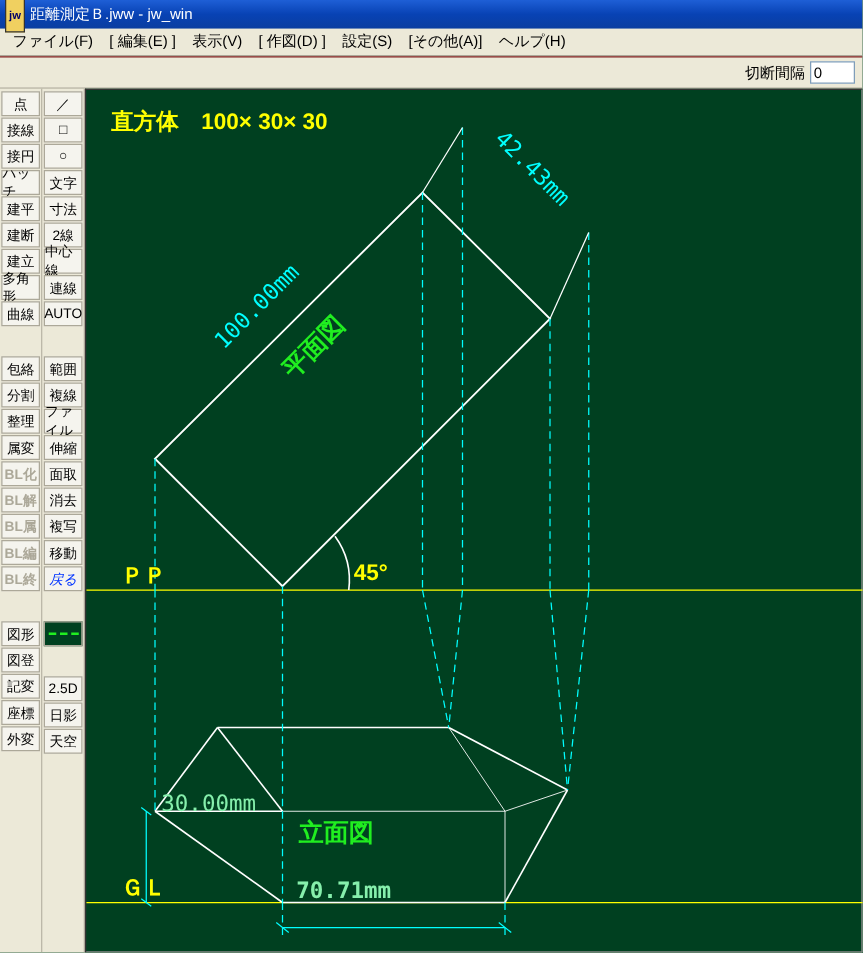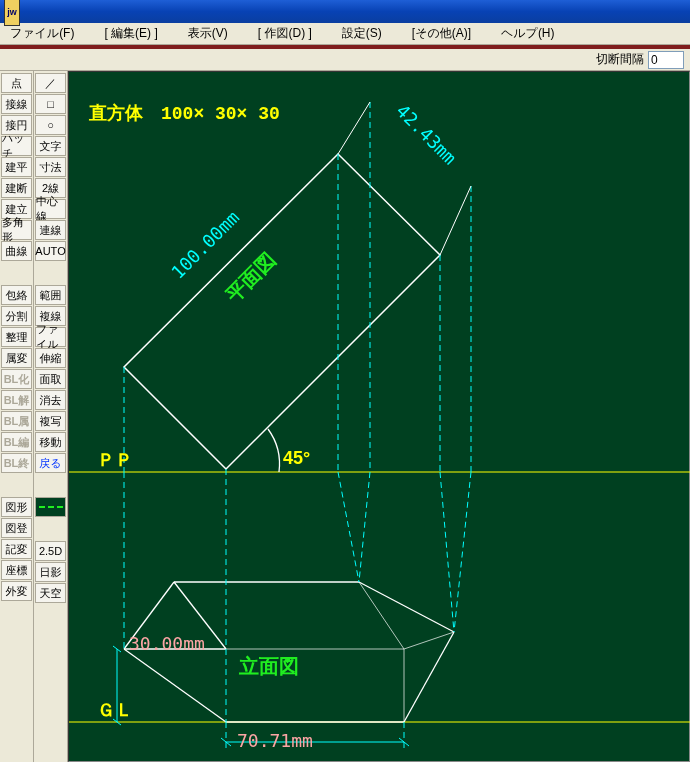--- a/index.html
+++ b/index.html
@@ -33,26 +33,26 @@
     font-weight: bold;
   }
   .menubar {
     height: 22px;
     background: #ece9d8;
     border-bottom: 1px solid #aca899;
     display: flex;
     align-items: center;
     padding: 0 4px;
     font-size: 12px;
-    gap: 18px;
+    gap: 1px;
   }
   .menubar span { padding: 2px 6px; cursor: default; }
   .optbar {
     height: 26px;
-    border-top: 4px solid #7f1d1d;
+    border-top: 1px solid #7f1d1d;
     border-bottom: 1px solid #aca899;
     background: #ece9d8;
     display: flex;
     align-items: center;
     justify-content: flex-end;
     padding: 0 6px;
     font-size: 12px;
     gap: 4px;
   }
   .optbar input {
@@ -80,46 +80,47 @@
     border: 1px solid #aca899;
     background: #f5f4ee;
     font-size: 11px;
     display: flex;
     align-items: center;
     justify-content: center;
     cursor: pointer;
     color: #000;
   }
   .tbtn.disabled { color: #aca899; font-weight: bold; }
-  .tbtn.blue { color: #0033ff; }
+  .tbtn.blue { color: #0033ff; font-style: italic; }
   .tbtn.swatch {
     background: #004020;
   }
   .swatch-line {
     width: 24px; height: 0;
     border-top: 2px dashed #20ee20;
   }
   .bigspacer { height: 22px; }
   .canvas {
     flex: 1;
     background: #004020;
     position: relative;
     border: 1px inset #888;
   }
   .yellow { color: #ffff00; font-size: 18px; font-weight: bold; position: absolute; }
   .lime { color: #20ee20; font-size: 20px; font-weight: bold; position: absolute; }
   .cyan-dim { fill: #00ffff; font-size: 18px; font-family: "MS Gothic", monospace; }
-  .cyan-dim-html { color: #fca5a5; font-size: 18px; font-family: "MS Gothic", monospace; position:absolute; }
+  .cyan-dim-html { color: #86efac; font-size: 18px; font-family: "MS Gothic", monospace; position:absolute; }
   svg { position: absolute; top:0; left:0; }
 </style>
 </head>
 <body>
 
 <div class="titlebar">
   <span class="icon">jw</span>
+  <span>距離測定Ｂ.jww - jw_win</span>
 </div>
 
 <div class="menubar">
   <span>ファイル(F)</span>
   <span>[ 編集(E) ]</span>
   <span>表示(V)</span>
   <span>[ 作図(D) ]</span>
   <span>設定(S)</span>
   <span>[その他(A)]</span>
   <span>ヘルプ(H)</span>
@@ -242,22 +243,22 @@
       </g>
 
       <g stroke="#00ffff" stroke-width="1">
         <line x1="152" y1="666" x2="162" y2="674"></line>
         <line x1="330" y1="666" x2="340" y2="674"></line>
         <line x1="44" y1="574" x2="52" y2="580"></line>
         <line x1="44" y1="647" x2="52" y2="653"></line>
       </g>
     </svg>
 
-    <span class="yellow" style="left:20px; top:29px;font-family:Liberation Mono, monospace;">直方体　100× 30× 30</span>
+    <span class="yellow" style="left:20px; top:13px;">直方体　100× 30× 30</span>
     <span class="yellow" style="left:28px; top:376px;">ＰＰ</span>
     <span class="yellow" style="left:28px; top:626px;text-align:right;">ＧＬ</span>
     <span class="lime" style="left:152px; top:192px; transform:rotate(-45deg);">平面図</span>
     <span class="lime" style="left:170px; top:581px;font-family:Liberation Serif, serif;">立面図</span>
     <span class="yellow" style="left:214px; top:376px;">45°</span>
     <span class="cyan-dim-html" style="left:60px; top:561px;">30.00mm</span>
-    <span class="cyan-dim-html" style="left:168px; top:658px;">70.71mm</span>
+    <span class="cyan-dim-html" style="left:168px; top:630px;font-weight:bold;">70.71mm</span>
   </div>
 </div>
 
 </body></html>

